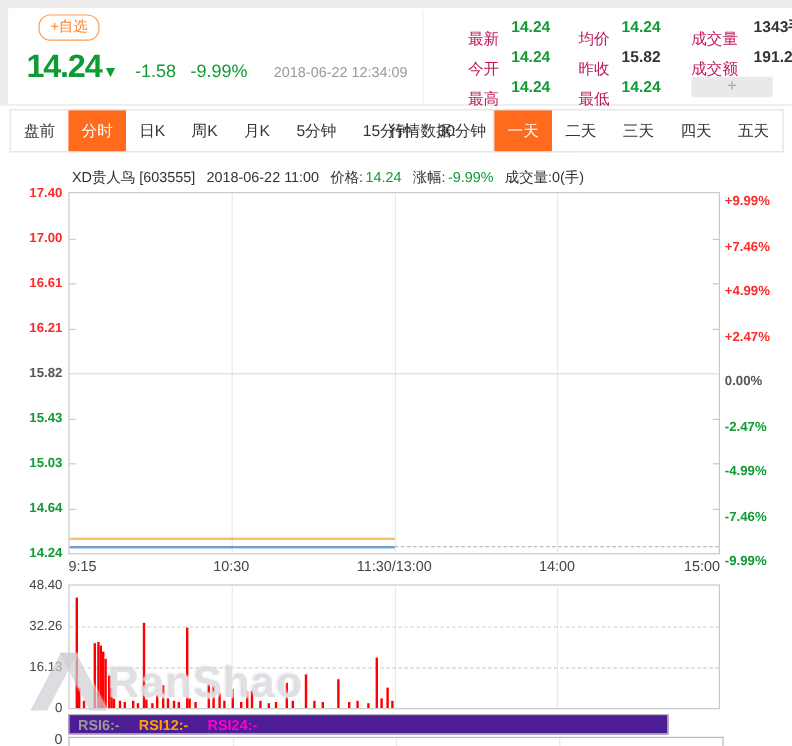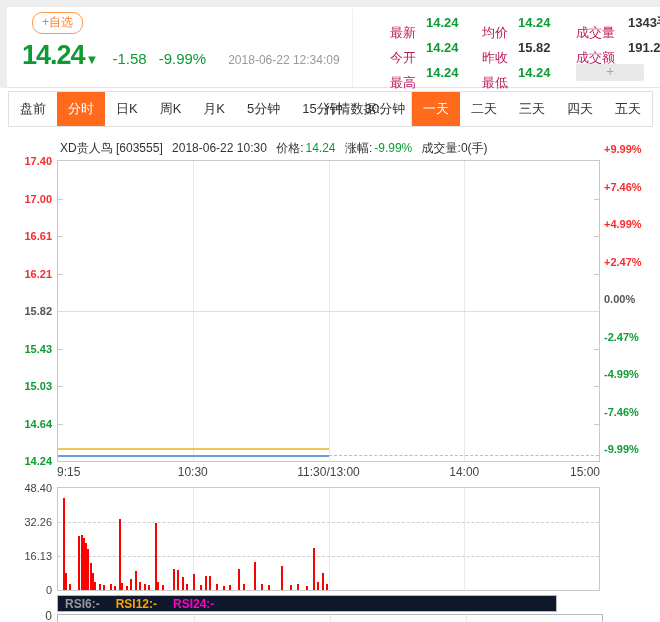--- a/index.html
+++ b/index.html
@@ -37,40 +37,40 @@
   .tab { padding:8px 11px; font-size:13px; color:#333; cursor:pointer; white-space:nowrap; }
   .tab.active { background:#ff6a1c; color:#fff; }
   .multi-label { position:absolute; right:280px; top:10px; font-size:13px; color:#333; }
 
   
   .info-line { position:absolute; left:60px; top:140px; font-size:12px; color:#333; }
   .info-line span { margin-right:6px; }
 
   .plot { position:absolute; left:57px; top:160px; width:543px; height:302px; border:1px solid #c9c9c9; background:#fff; }
   .yl { position:absolute; left:0; top:160px; width:52px; height:302px; }
-  .yr { position:absolute; left:604px; top:148px; width:56px; height:302px;text-decoration:underline; }
+  .yr { position:absolute; left:604px; top:167px; width:56px; height:302px;text-decoration:underline; }
   .ylab { position:absolute; font-size:11px; font-weight:bold; line-height:12px; width:100%; }
   .yl .ylab { text-align:right; }
   .grid-v { position:absolute; top:0; width:1px; height:100%; background:#e9e9e9; }
   .grid-h-mid { position:absolute; left:0; width:100%; height:1px; background:#ddd; }
   .tickL, .tickR { position:absolute; width:5px; height:1px; background:#c9c9c9; }
   .tickL { left:0; } .tickR { right:0; }
   .avg-line { position:absolute; left:0; width:50%; height:2px; background:#efc35f; }
   .price-line { position:absolute; left:0; width:50%; height:2px; background:#6d9dd1; }
   .dash-line { position:absolute; left:50%; width:50%; height:0; border-top:1px dashed #bdbdbd; }
 
   .xlabels { position:absolute; left:57px; top:465px; width:543px; height:14px; font-size:12px; color:#444; }
   .xlab { position:absolute; top:0; white-space:nowrap; }
 
   .vol { position:absolute; left:57px; top:487px; width:543px; height:104px; border:1px solid #c9c9c9; background:#fff; }
   .voll { position:absolute; left:0; top:487px; width:52px; height:104px; }
   .vol .dashgrid { position:absolute; left:0; width:100%; height:0; border-top:1px dashed #cfcfcf; }
   .vbar { position:absolute; width:2px; background:#fe0000; }
 
-  .rsi-strip { position:absolute; left:57px; top:595px; width:500px; height:17px; border:1px solid #b9b9b9; background:#0f172a; display:flex; align-items:center; padding-left:7px; font-size:12px; }
+  .rsi-strip { position:absolute; left:57px; top:595px; width:500px; height:17px; border:1px solid #b9b9b9; background:#4c1d95; display:flex; align-items:center; padding-left:7px; font-size:12px; }
   .rsi-strip span { margin-right:16px; font-weight:bold; }
   .rsi-zero { position:absolute; left:0; top:609px; width:52px; text-align:right; font-size:12px; color:#444; }
   .pane3 { position:absolute; left:57px; top:614px; width:546px; height:10px; border:1px solid #b9b9b9; border-bottom:none; background:#fff; overflow:hidden; }
 
   
   .wm-em { position:absolute; left:487px; top:158px; width:120px; opacity:0.55; pointer-events:none; }
   .wm-em-row { display:flex; align-items:flex-end; }
   .wm-em-cn { font-size:15px; font-weight:bold; color:#bcbcc2; letter-spacing:1px; }
   .wm-em-en { font-size:9px; color:#c6c6cc; margin-left:32px; margin-top:-2px; }
   .wm-rs { position:absolute; left:34px; top:530px; width:240px; height:72px; pointer-events:none; }
@@ -136,21 +136,21 @@
         <div class="tab active">一天</div>
         <div class="tab">二天</div>
         <div class="tab">三天</div>
         <div class="tab">四天</div>
         <div class="tab">五天</div>
       </div>
   </div>
 
   <div class="info-line">
     <span>XD贵人鸟 [603555]</span>
-    <span>2018-06-22 10:30</span>
+    <span>2018-06-22 11:00</span>
     <span style="margin-right:2px;">价格:</span><span id="infoPrice" style="color: rgb(14, 155, 52);">14.24</span>
     <span style="margin-right:2px;">涨幅:</span><span id="infoChg" style="color: rgb(14, 155, 52);">-9.99%</span>
     <span style="margin-right:0;">成交量:</span><span>0(手)</span>
   </div>
 
   <div class="yl" id="ylabsLeft">
       <div class="ylab" style="top: -5px; color: rgb(251, 43, 43);">17.40</div>
       <div class="ylab" style="top: 33px; color: rgb(251, 43, 43);">17.00</div>
       <div class="ylab" style="top: 70px; color: rgb(251, 43, 43);">16.61</div>
       <div class="ylab" style="top: 108px; color: rgb(251, 43, 43);">16.21</div>
@@ -258,20 +258,25 @@
       <div class="vbar" style="left: 223px; height: 24px; bottom: 0px;"></div>
       <div class="vbar" style="left: 232px; height: 5px; bottom: 0px;"></div>
       <div class="vbar" style="left: 239px; height: 6px; bottom: 0px;"></div>
       <div class="vbar" style="left: 248px; height: 4px; bottom: 0px;"></div>
       <div class="vbar" style="left: 255px; height: 42px; bottom: 0px;"></div>
       <div class="vbar" style="left: 259px; height: 8px; bottom: 0px;"></div>
       <div class="vbar" style="left: 264px; height: 17px; bottom: 0px;"></div>
       <div class="vbar" style="left: 268px; height: 6px; bottom: 0px;"></div>
     </div>
 
+  <div class="wm-rs">
+    <div class="rs-bar rs-b1"></div>
+    <div class="rs-bar rs-b2"></div>
+    <div class="wm-rs-text">RanShao</div>
+  </div>
 
   <div class="rsi-strip" id="rsiStrip">
       <span style="color: rgb(153, 153, 153);">RSI6:-</span>
       <span style="color: rgb(255, 162, 0);">RSI12:-</span>
       <span style="color: rgb(255, 0, 204);">RSI24:-</span>
     </div>
   <div class="rsi-zero">0</div>
   <div class="pane3" id="pane3">
       <div class="grid-v" style="left: 136px; height: 10px; position: absolute; top: 0px;"></div>
       <div class="grid-v" style="left: 272px; height: 10px; position: absolute; top: 0px;"></div>

